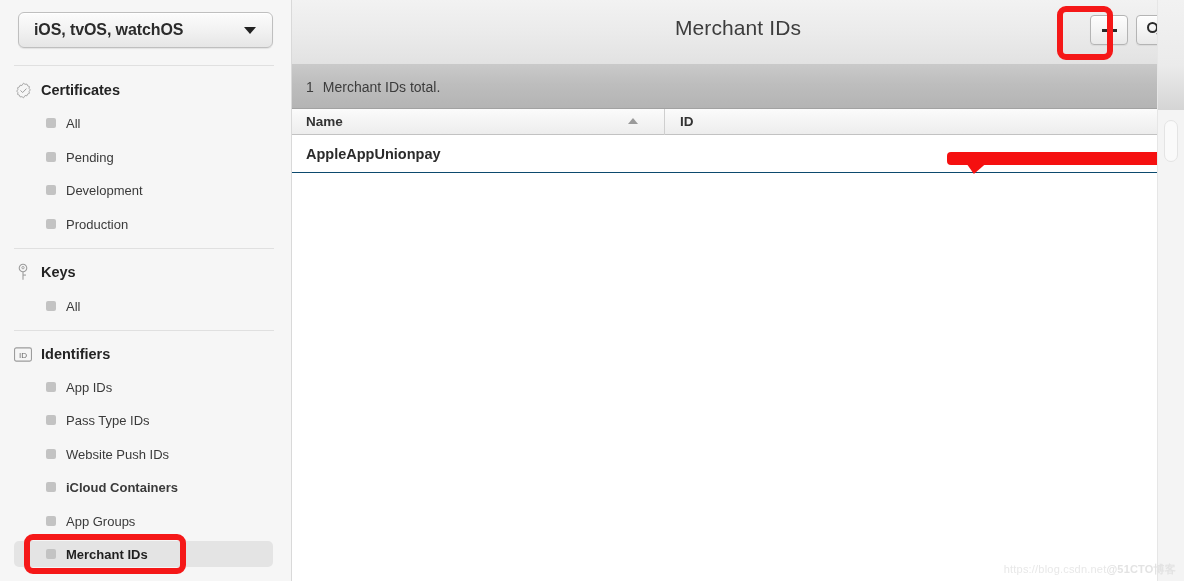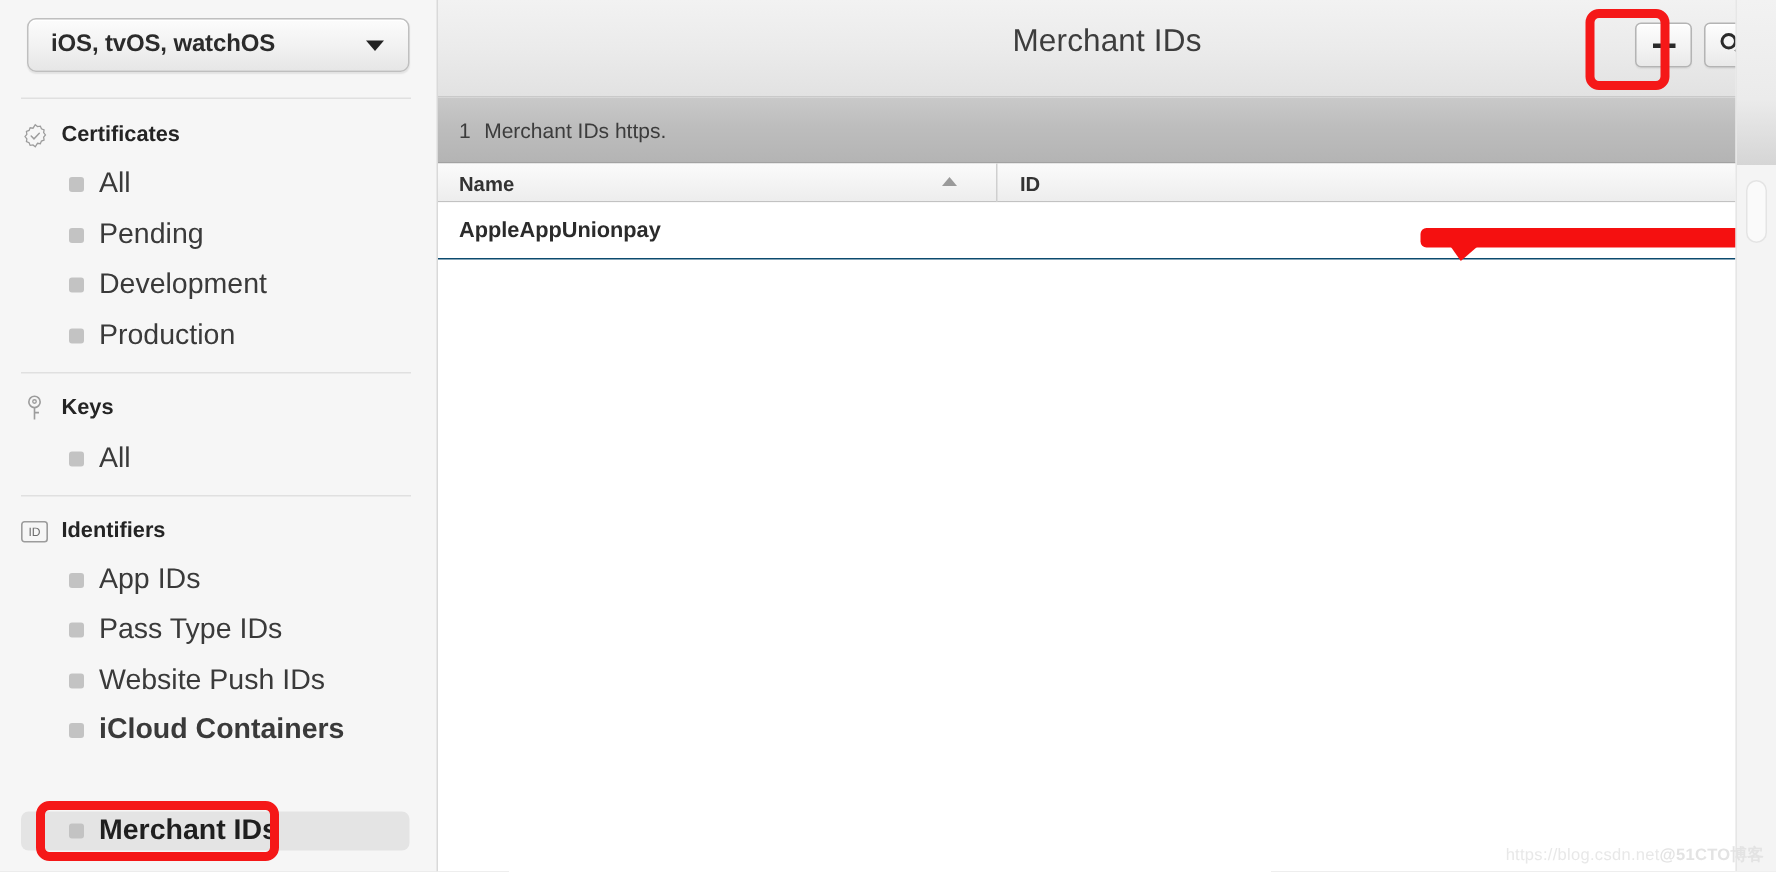--- a/index.html
+++ b/index.html
@@ -94,21 +94,21 @@
   }
   .nav-item .bullet {
     width: 10px; height: 10px;
     background: #c3c3c3;
     border-radius: 2px;
     margin-left: 32px;
     margin-right: 10px;
     flex: 0 0 10px;
   }
   .nav-item .ntext {
-    font-size: 19px;
+    font-size: 13px;
     color: #3a3a3a;
   }
   .nav-item.selected {
     background: #e4e4e4;
   }
   .nav-item.selected .ntext {
     font-weight: bold;
     color: #1f1f1f;
   }
 
@@ -207,21 +207,21 @@
     font-size: 14px;
     color: #3c3c3c;
   }
 
   .table-head {
     position: relative;
     height: 26px;
     background: linear-gradient(180deg,#fbfbfb 0%, #ededed 100%);
     border-bottom: 1px solid #c2c2c2;
     display: flex;
-    align-items: flex-start;
+    align-items: center;
     width: 865px;
     gap: 12px;
   }
   .th {
     position: relative;
     height: 26px;
     display: flex;
     align-items: center;
     font-size: 13.5px;
     font-weight: bold;
@@ -395,20 +395,24 @@
       <span class="ntext">Pass Type IDs</span>
     </div>
     <div class="nav-item" style="top:441px;">
       <span class="bullet"></span>
       <span class="ntext">Website Push IDs</span>
     </div>
     <div class="nav-item" style="top:474px;font-weight:bold;">
       <span class="bullet"></span>
       <span class="ntext">iCloud Containers</span>
     </div>
+    <div class="nav-item" style="top:508px;">
+      <span class="bullet"></span>
+      <span class="ntext">App Groups</span>
+    </div>
     <div class="nav-item selected" style="top:541px;">
       <span class="bullet"></span>
       <span class="ntext">Merchant IDs</span>
     </div>
 
     <div class="anno-rect" style="left:24px; top:534px; width:162px; height:40px;"></div>
   </div>
 
   <div id="main">
 
@@ -422,21 +426,21 @@
       <div class="tb-btn" id="btn-search">
         <span class="search-glyph">
           <span class="ring"></span>
             <span class="handle"></span>
         </span>
       </div>
     </div>
 
     <div class="count-bar">
       <span class="cnum">1</span>
-      <span class="ctext">Merchant IDs https.</span>
+      <span class="ctext">Merchant IDs total.</span>
     </div>
 
     <div class="table-head">
       <div class="th name">
         <span>Name</span>
         <span class="sort-arrow"></span>
       </div>
       <div class="th id">
         <span>ID</span>
       </div>

